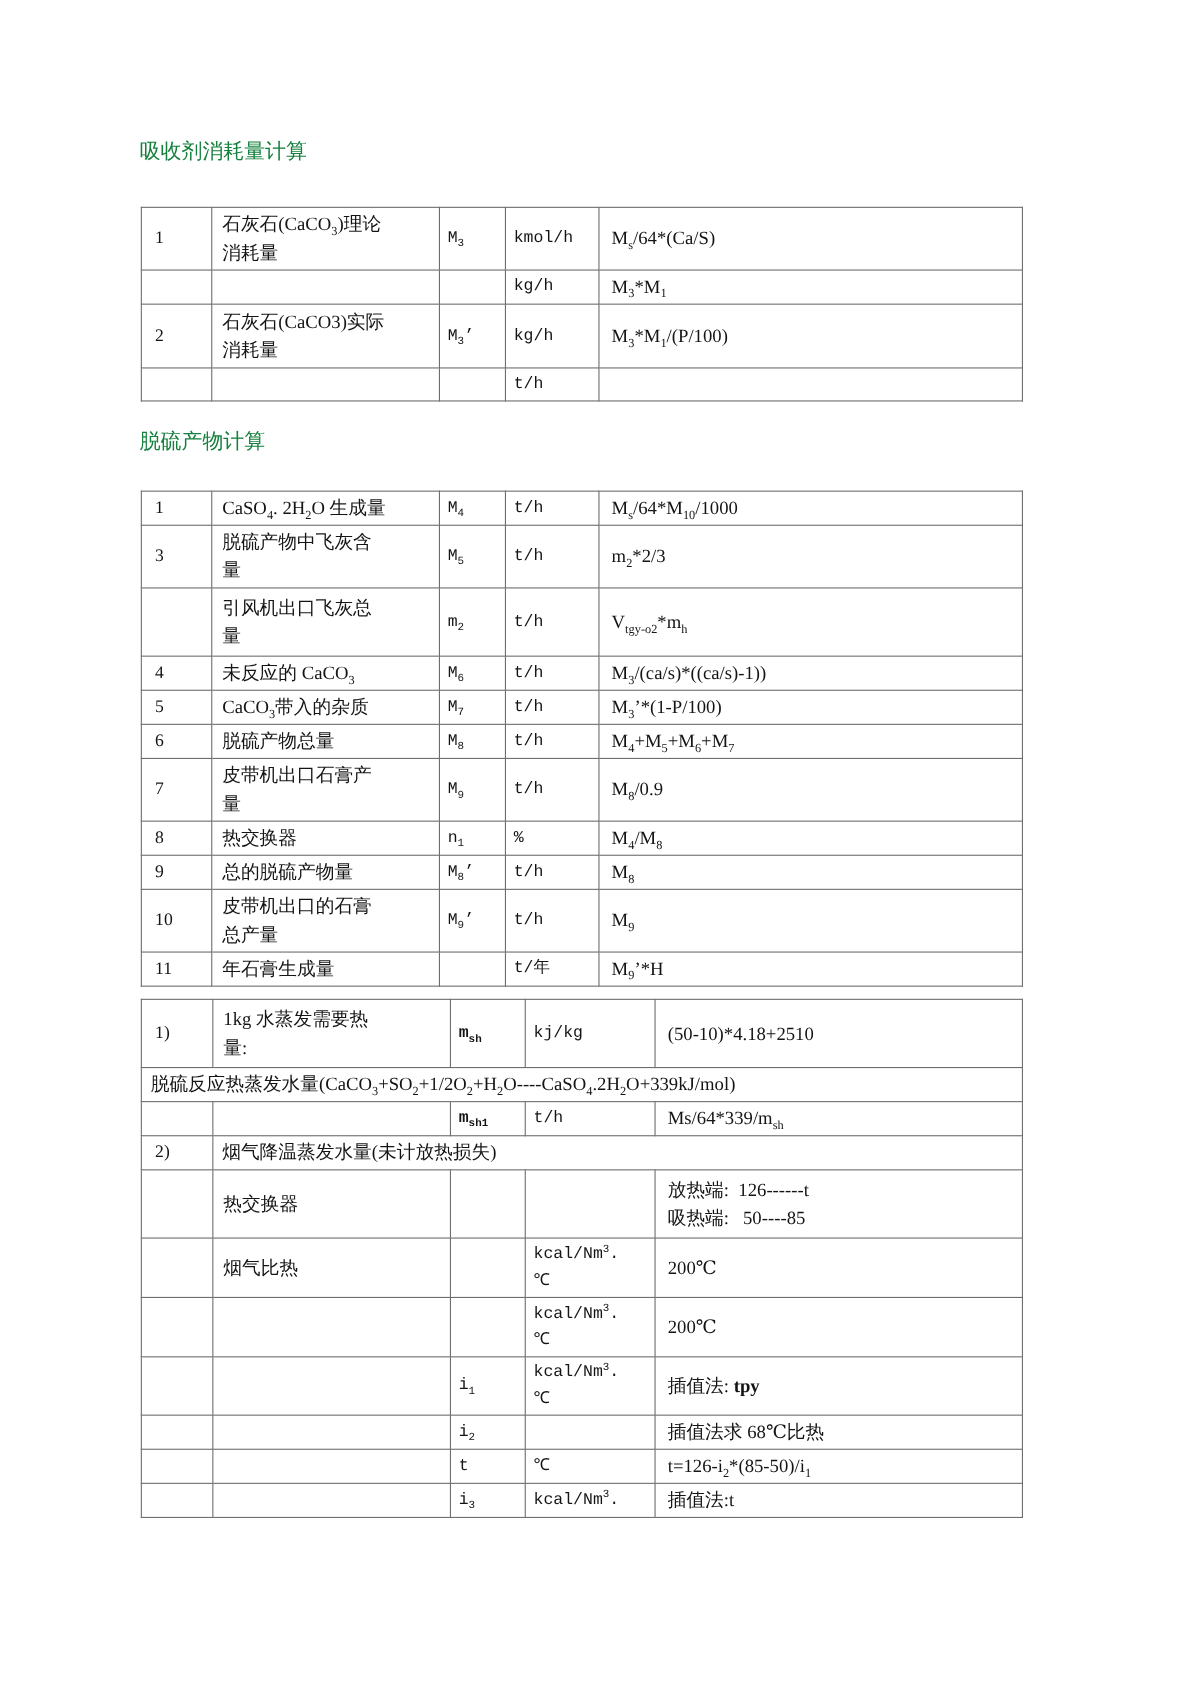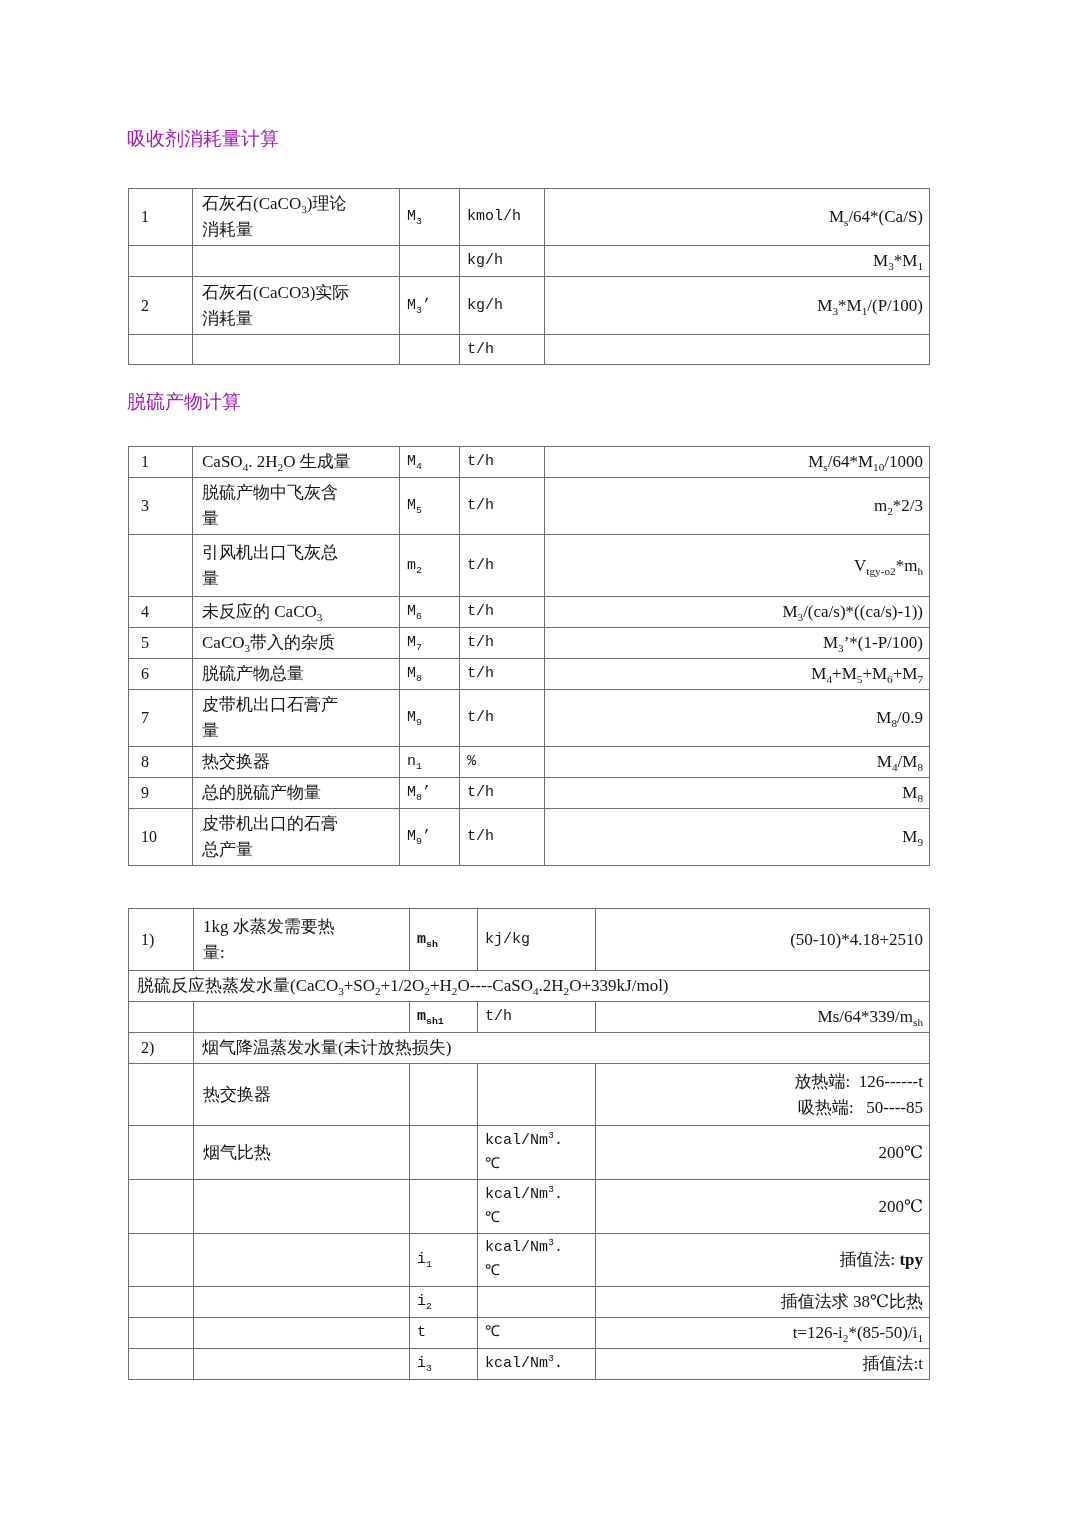--- a/index.html
+++ b/index.html
@@ -3,21 +3,21 @@
 <meta charset="utf-8">
 <style>
   html,body{margin:0;padding:0;}
   body{
     width:1080px;height:1528px;position:relative;overflow:hidden;
     background:#ffffff;color:#141414;
     font-family:"Liberation Serif","DejaVu Serif",serif;
   }
   .sec-title{
     position:absolute;left:127px;margin:0;
-    font-size:19px;font-weight:normal;line-height:24px;color:#a21caf;
+    font-size:19px;font-weight:normal;line-height:24px;color:#15803d;
   }
   #title-absorbent{top:127px;}
   #title-products{top:390px;}
   table.doc{
     position:absolute;left:128px;width:802px;
     border-collapse:collapse;table-layout:fixed;
   }
   #tbl-absorbent{top:188px;}
   #tbl-products{top:446px;}
   #tbl-heat{top:908px;}
@@ -26,21 +26,21 @@
     vertical-align:middle;
     font-size:17px;line-height:26px;
     padding:2px 6px 2px 9px;
     overflow:hidden;
   }
   td.c-num{font-size:16px;padding-left:12px;}
   td.c-sym,td.c-unit{
     font-family:"Liberation Mono","DejaVu Sans Mono",monospace;
     font-size:15px;line-height:24px;padding-left:7px;
   }
-  td.c-frm{padding-left:11px;text-align:right;}
+  td.c-frm{padding-left:11px;}
   td.c-span{font-size:17px;padding-left:8px;}
   sub{font-size:66%;line-height:0;}
   sup{font-size:66%;line-height:0;}
   b{font-weight:bold;}
 </style>
 </head>
 <body>
 
 <h2 class="sec-title" id="title-absorbent">吸收剂消耗量计算</h2>
 
@@ -158,20 +158,27 @@
         <td class="c-unit">t/h</td>
         <td class="c-frm">M<sub>8</sub></td>
       </tr>
       <tr style="height: 55px;">
         <td class="c-num">10</td>
         <td class="c-desc">皮带机出口的石膏<br>总产量</td>
         <td class="c-sym">M<sub>9</sub>’</td>
         <td class="c-unit">t/h</td>
         <td class="c-frm">M<sub>9</sub></td>
       </tr>
+      <tr style="height: 31px;">
+        <td class="c-num">11</td>
+        <td class="c-desc">年石膏生成量</td>
+        <td class="c-sym"></td>
+        <td class="c-unit">t/年</td>
+        <td class="c-frm">M<sub>9</sub>’*H</td>
+      </tr>
     </tbody>
 </table>
 
 <table class="doc" id="tbl-heat">
   <colgroup>
     <col style="width:65px">
       <col style="width:216px">
       <col style="width:68px">
       <col style="width:118px">
       <col>
@@ -224,21 +231,21 @@
         <td class="c-desc"></td>
         <td class="c-sym">i<sub>1</sub></td>
         <td class="c-unit">kcal/Nm<sup>3</sup>.<br>℃</td>
         <td class="c-frm">插值法: <b>tpy</b></td>
       </tr>
       <tr style="height: 30px;">
         <td class="c-num"></td>
         <td class="c-desc"></td>
         <td class="c-sym">i<sub>2</sub></td>
         <td class="c-unit"></td>
-        <td class="c-frm">插值法求 38℃比热</td>
+        <td class="c-frm">插值法求 68℃比热</td>
       </tr>
       <tr style="height: 30px;">
         <td class="c-num"></td>
         <td class="c-desc"></td>
         <td class="c-sym">t</td>
         <td class="c-unit">℃</td>
         <td class="c-frm">t=126-i<sub>2</sub>*(85-50)/i<sub>1</sub></td>
       </tr>
       <tr style="height: 30px;">
         <td class="c-num"></td>

